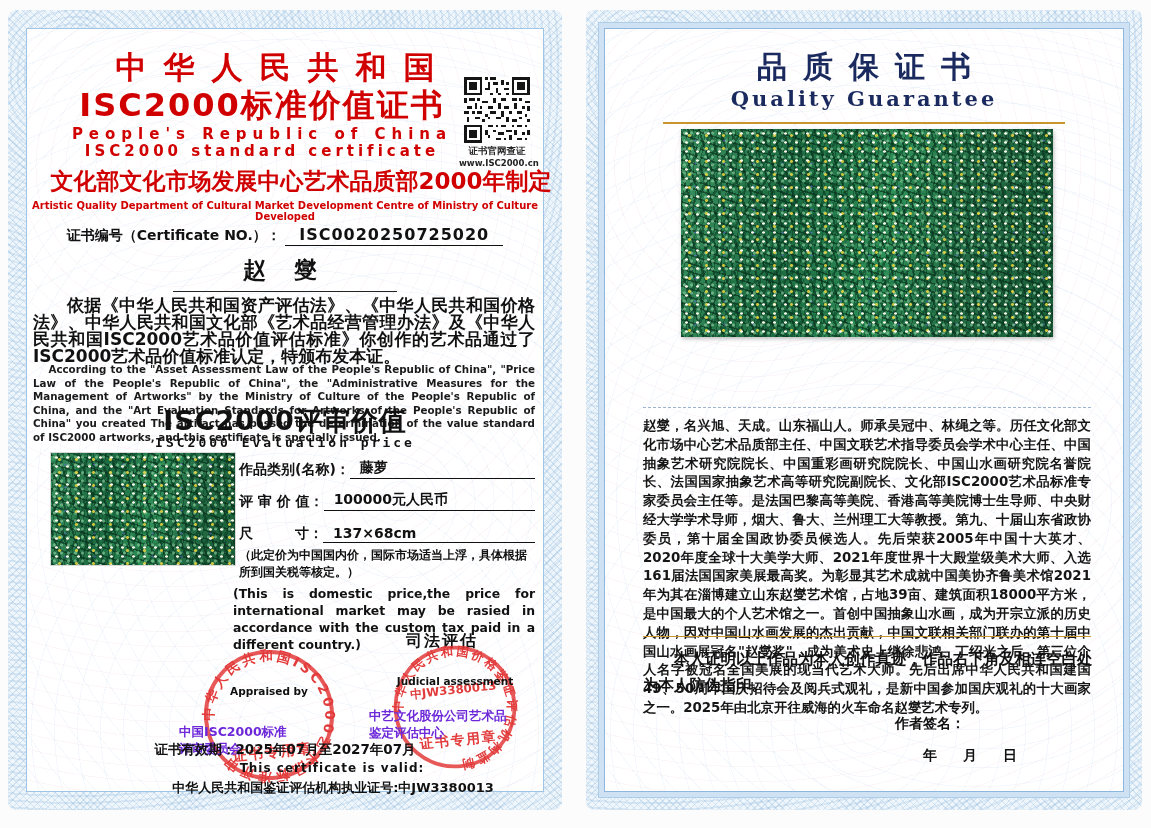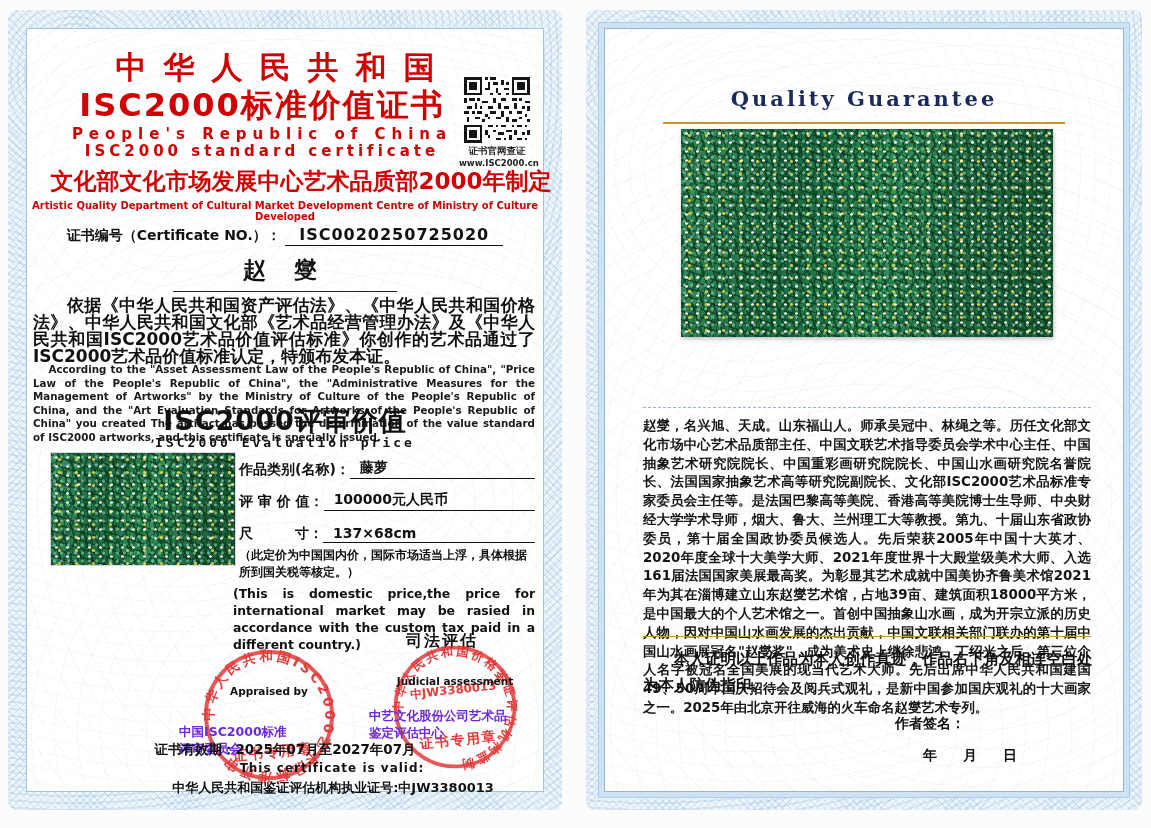--- a/index.html
+++ b/index.html
@@ -223,20 +223,21 @@
     <div class="abs ctr validity">证书有效期：2025年07月至2027年07月</div>
     <div class="abs ctr validity-en">This certificate is valid:</div>
     <div class="abs ctr license">中华人民共和国鉴证评估机构执业证号:中JW3380013</div>
 
   </div>
 </div>
 
 <div class="page page-right">
   <div class="panel">
 
+    <div class="abs ctr navy q-cn">品质保证书</div>
     <div class="abs ctr navy q-en">Quality Guarantee</div>
     <div class="abs gold-line"></div>
 
     <div class="abs painting paint-right"></div>
 
     <div class="abs bio">赵燮，名兴旭、天成。山东福山人。师承吴冠中、林绳之等。历任文化部文化市场中心艺术品质部主任、中国文联艺术指导委员会学术中心主任、中国抽象艺术研究院院长、中国重彩画研究院院长、中国山水画研究院名誉院长、法国国家抽象艺术高等研究院副院长、文化部ISC2000艺术品标准专家委员会主任等。是法国巴黎高等美院、香港高等美院博士生导师、中央财经大学学术导师，烟大、鲁大、兰州理工大等教授。第九、十届山东省政协委员，第十届全国政协委员候选人。先后荣获2005年中国十大英才、2020年度全球十大美学大师、2021年度世界十大殿堂级美术大师、入选161届法国国家美展最高奖。为彰显其艺术成就中国美协齐鲁美术馆2021年为其在淄博建立山东赵燮艺术馆，占地39亩、建筑面积18000平方米，是中国最大的个人艺术馆之一。首创中国抽象山水画，成为开宗立派的历史人物，因对中国山水画发展的杰出贡献，中国文联相关部门联办的第十届中国山水画展冠名"赵燮奖"，成为美术史上继徐悲鸿、丁绍光之后，第三位个人名字被冠名全国美展的现当代艺术大师。先后出席中华人民共和国建国49、50周年国庆招待会及阅兵式观礼，是新中国参加国庆观礼的十大画家之一。2025年由北京开往威海的火车命名赵燮艺术专列。</div>
 
     <div class="abs gold-div"></div>
     <div class="abs attest">本人证明以上作品为本人创作真迹，作品右下角及相连空白处为本人防伪指印。</div>
 

